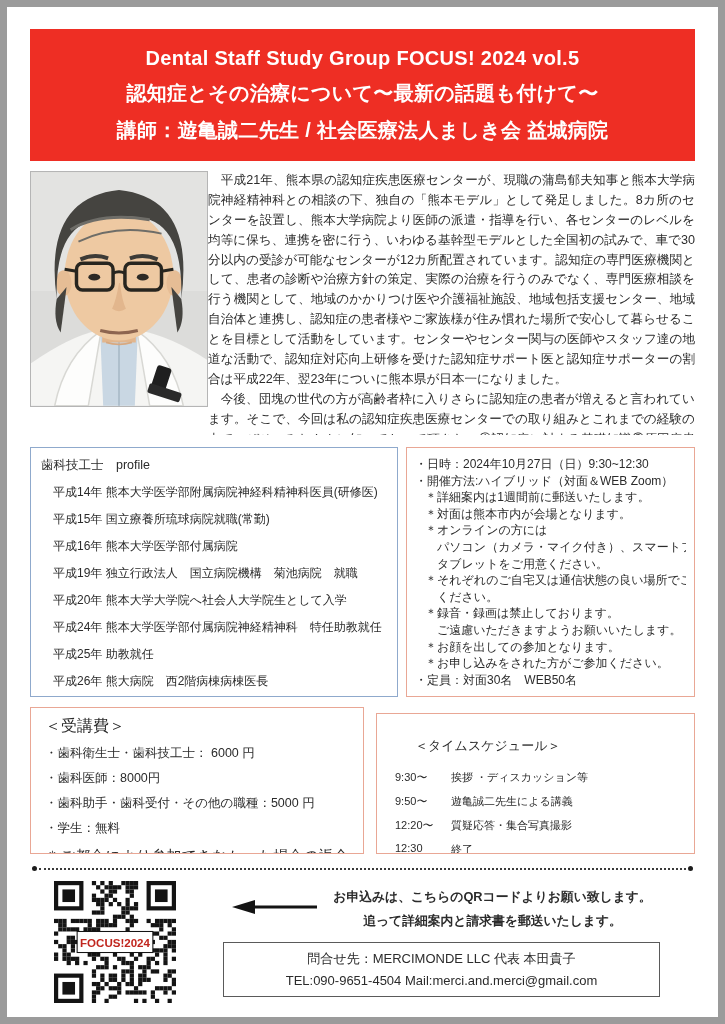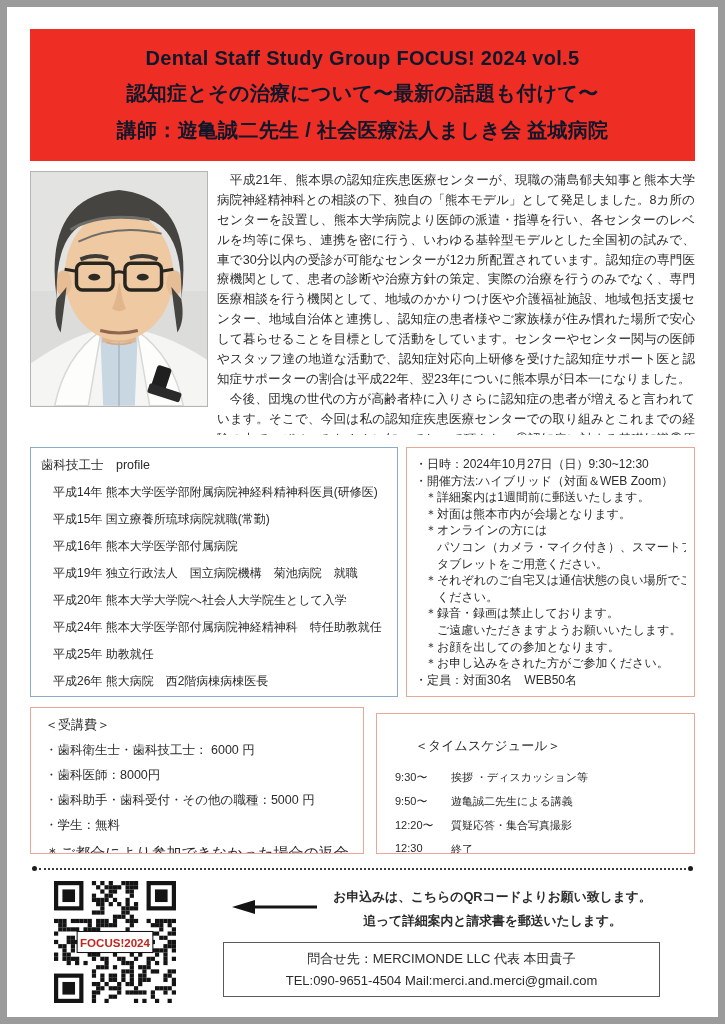--- a/index.html
+++ b/index.html
@@ -8,40 +8,40 @@
     width:725px; height:1024px; margin:0 auto;
     border:7px solid #9b9b9b; background:#fff;
     padding:22px 23px 10px;
     font-family:"Liberation Sans", sans-serif; color:#2b2b2b;
     overflow:hidden; position:relative;
   }
   
   .banner{
     background:#ee2e24; height:132px; width:100%;
     display:flex; flex-direction:column; justify-content:center; align-items:center;
-    gap:10px; text-align:center; color:#0f172a;
+    gap:10px; text-align:center; color:#ffffff;
   }
   .banner .bl{ font-weight:bold; font-size:20px; letter-spacing:.3px; }
   
-  .intro{ display:flex; gap:9px; margin-top:10px; height:264px; overflow:hidden; }
+  .intro{ display:flex; margin-top:10px; height:264px; overflow:hidden; }
   .photo-frame{ width:178px; height:236px; flex:none; border:1px solid #b5b5b5; background:#dcdcda; overflow:hidden; }
   .photo-frame svg{ display:block; }
   .intro-text{ flex:1; font-size:12.6px; line-height:1.58; text-align:justify; overflow:hidden; }
   
   .mid{ display:flex; gap:8px; margin-top:12px; height:250px; }
   .profile-box{ width:368px; flex:none; border:1px solid #8fa9cc; padding:9px 10px; overflow:hidden; }
   .profile-title{ font-size:12.5px; }
   .profile-row{ font-size:12px; margin-top:10px; padding-left:12px; white-space:nowrap; overflow:hidden; }
   .details-box{ flex:1; border:1px solid #e9a795; padding:8px 8px; font-size:12px; overflow:hidden; }
   .detail-line{ line-height:16.6px; white-space:nowrap; overflow:hidden; }
   .ind-1{ padding-left:10px; } .ind-2{ padding-left:22px; }
   
   .fee-row{ display:flex; gap:12px; margin-top:10px; align-items:flex-start; }
   .fee-box{ width:334px; height:147px; flex:none; border:1px solid #e9a795; padding:8px 14px; overflow:hidden; }
-  .fee-title{ font-size:13px; }
+  .fee-title{ font-size:16px; }
   .fee-item{ font-size:12.5px; margin-top:8px; }
   .fee-note1{ font-size:15px; margin-top:10px; }
   .schedule-box{ flex:1; height:141px; margin-top:6px; border:1px solid #e9a795; padding:23px 18px; overflow:hidden; }
   .schedule-title{ font-size:13px; padding-left:20px; }
   .schedule-row{ font-size:11px; margin-top:9px; display:flex; }
   .schedule-row:first-of-type{ margin-top:15px; }
   .schedule-time{ width:56px; flex:none; }
   
   .sep{ display:flex; align-items:center; margin:12px 2px 6px; }
   .sep .dot{ width:5px; height:5px; border-radius:50%; background:#1d1d1d; flex:none; }

